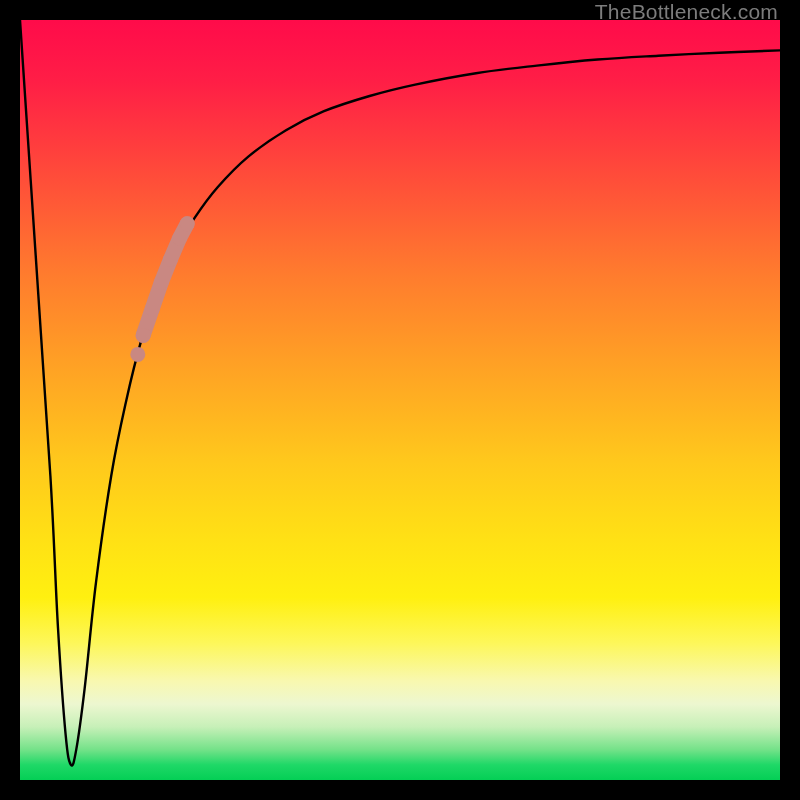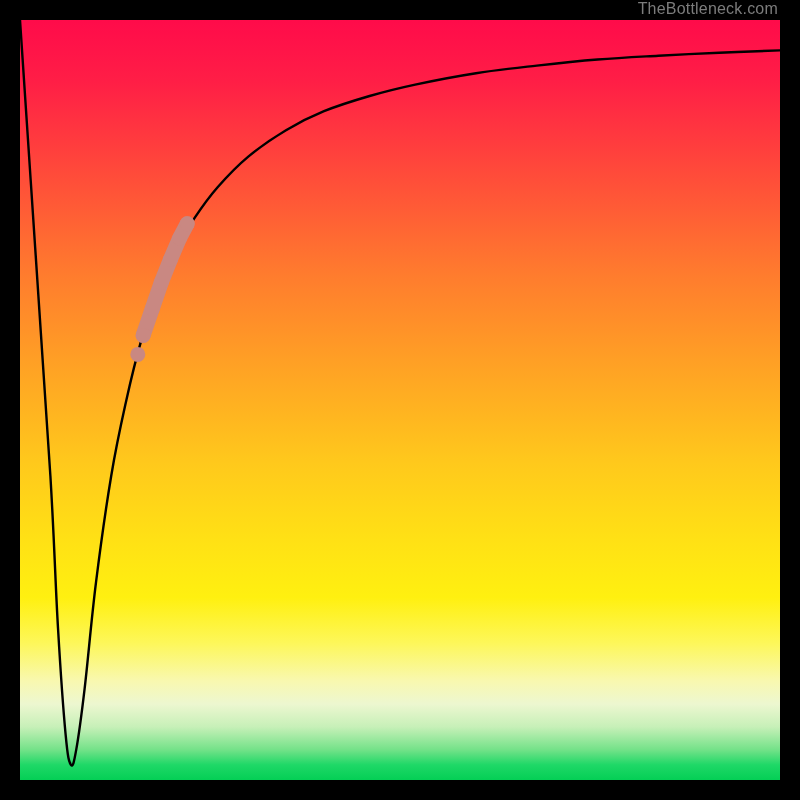--- a/index.html
+++ b/index.html
@@ -51,21 +51,21 @@
     position: absolute;
     inset: 0;
     width: 100%;
     height: 100%;
   }
   .watermark {
     position: absolute;
     top: 0px;
     right: 22px;
     color: #7c7c7c;
-    font-size: 16px;
+    font-size: 21px;
     font-weight: 400;
     letter-spacing: 0.2px;
     user-select: none;
   }
 </style>
 </head>
 <body>
 
 <div class="frame">
   <div class="watermark">TheBottleneck.com</div>

